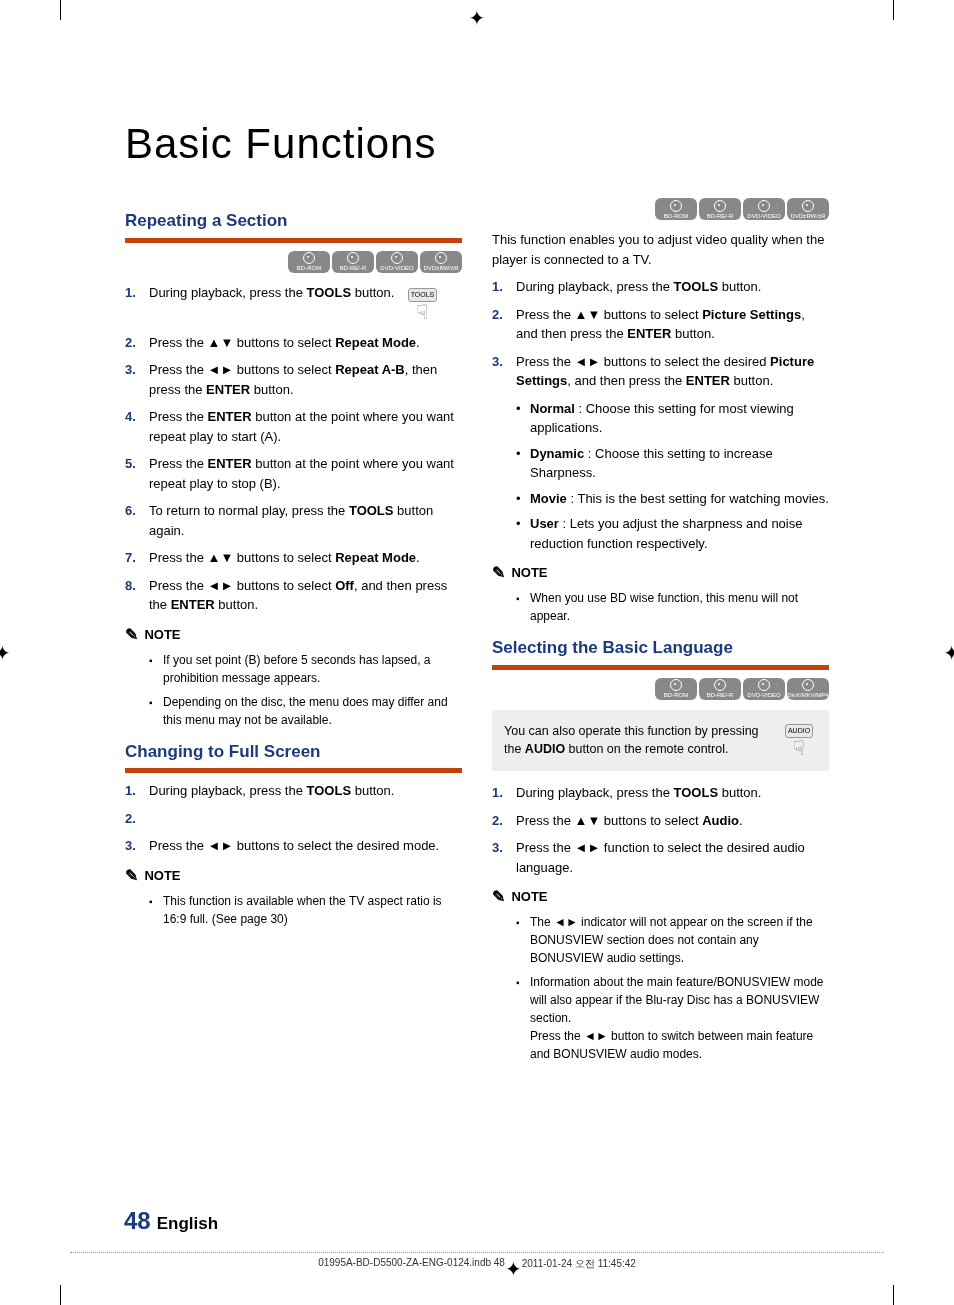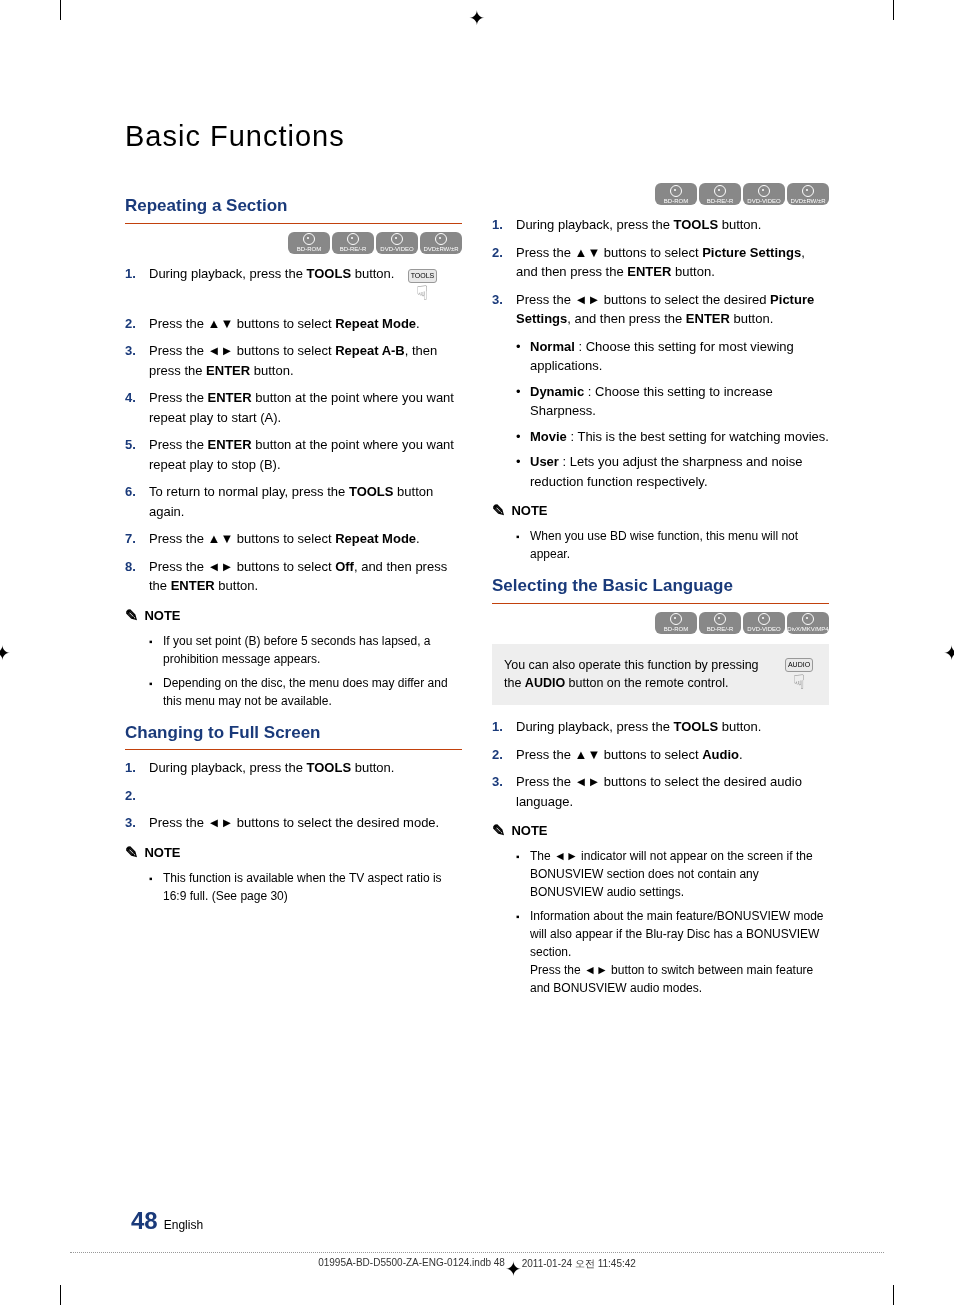--- a/index.html
+++ b/index.html
@@ -30,40 +30,40 @@
   }
   .corner-line.top-left-v { top: 0; left: 60px; width: 1px; height: 20px; }
   .corner-line.top-right-v { top: 0; right: 60px; width: 1px; height: 20px; }
   .corner-line.bot-left-v { bottom: 0; left: 60px; width: 1px; height: 20px; }
   .corner-line.bot-right-v { bottom: 0; right: 60px; width: 1px; height: 20px; }
 
   .content {
     padding-top: 90px;
   }
   .main-title {
-    font-size: 29px;
+    font-size: 42px;
     font-weight: 300;
     margin: 0 0 30px 65px;
     letter-spacing: 1px;
   }
   .columns {
     display: flex;
     gap: 30px;
     padding: 0 65px;
   }
   .col {
     flex: 1;
     font-size: 13px;
     line-height: 1.5;
   }
   .section-title {
     font-size: 17px;
     font-weight: bold;
     color: #1a3a7a;
-    border-bottom: 1px solid #c2410c;
+    border-bottom: 5px solid #c2410c;
     padding-bottom: 4px;
     margin: 10px 0 8px 0;
   }
   .badges {
     display: flex;
     justify-content: flex-end;
     gap: 2px;
     margin-bottom: 10px;
   }
   .badge {
@@ -184,32 +184,33 @@
   }
   .step-with-icon {
     display: flex;
     gap: 10px;
   }
   .step-with-icon .step-text { flex: 1; }
 
   .footer {
     position: absolute;
     bottom: 70px;
-    left: 131px;
+    left: 124px;
     display: flex;
     align-items: baseline;
     gap: 6px;
   }
   .footer .pn {
     font-size: 24px;
     font-weight: bold;
     color: #1a3a7a;
   }
   .footer .lang {
-    font-size: 12px;
+    font-size: 17px;
+    font-weight: bold;
   }
   .printline {
     position: absolute;
     bottom: 24px;
     left: 70px;
     right: 70px;
     border-top: 1px dotted #999;
     display: flex;
     justify-content: center;
     font-size: 10px;
@@ -347,20 +348,21 @@
             </div>
           <div class="badge">
               <span class="circ"></span>
               <span>DVD-VIDEO</span>
             </div>
           <div class="badge">
               <span class="circ"></span>
               <span>DVD±RW/±R</span>
             </div>
         </div>
+        <p class="intro">This function enables you to adjust video quality when the player is connected to a TV.</p>
         <ol class="steps">
           <li>
               <span class="num">1.</span>
               <span>During playback, press the <b>TOOLS</b> button.</span>
             </li>
           <li>
               <span class="num">2.</span>
               <span>Press the ▲▼ buttons to select <b>Picture Settings</b>, and then press the <b>ENTER</b> button.</span>
             </li>
           <li>
@@ -421,21 +423,21 @@
           <li>
               <span class="num">1.</span>
               <span>During playback, press the <b>TOOLS</b> button.</span>
             </li>
           <li>
               <span class="num">2.</span>
               <span>Press the ▲▼ buttons to select <b>Audio</b>.</span>
             </li>
           <li>
               <span class="num">3.</span>
-              <span>Press the ◄► buttons to select the desired audio language.</span>
+              <span>Press the ◄► function to select the desired audio language.</span>
             </li>
         </ol>
         <div class="note-head">
             <span class="note-icon">✎</span>
             <span>NOTE</span>
           </div>
         <ul class="notes">
           <li>
               <span>The ◄► indicator will not appear on the screen if the BONUSVIEW section does not contain any BONUSVIEW audio settings.</span>
             </li>

